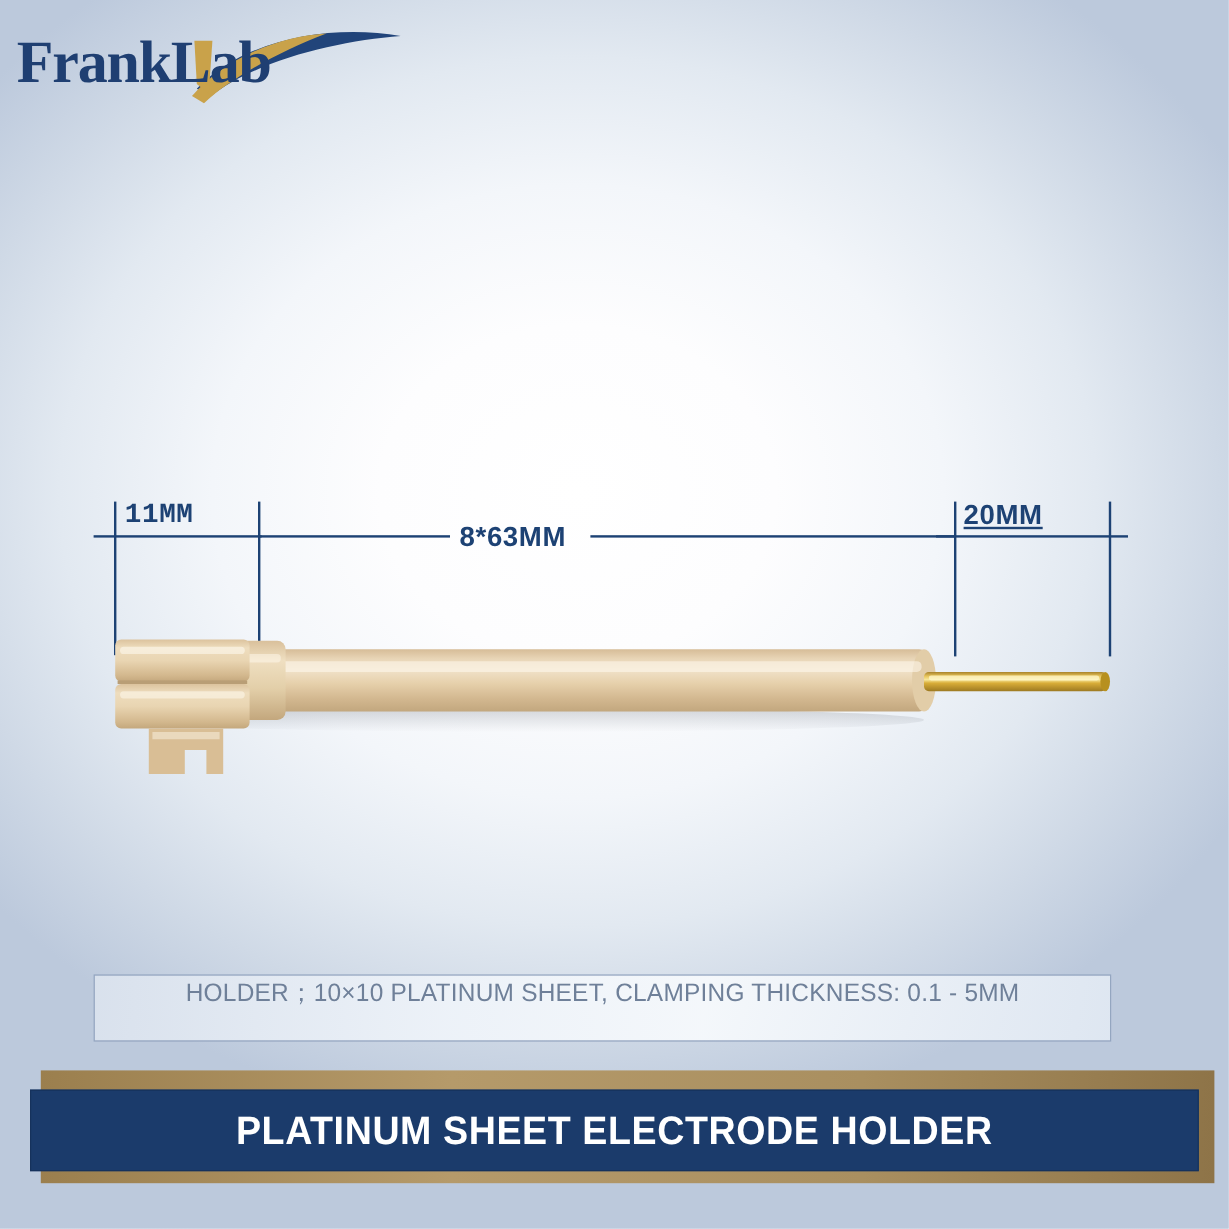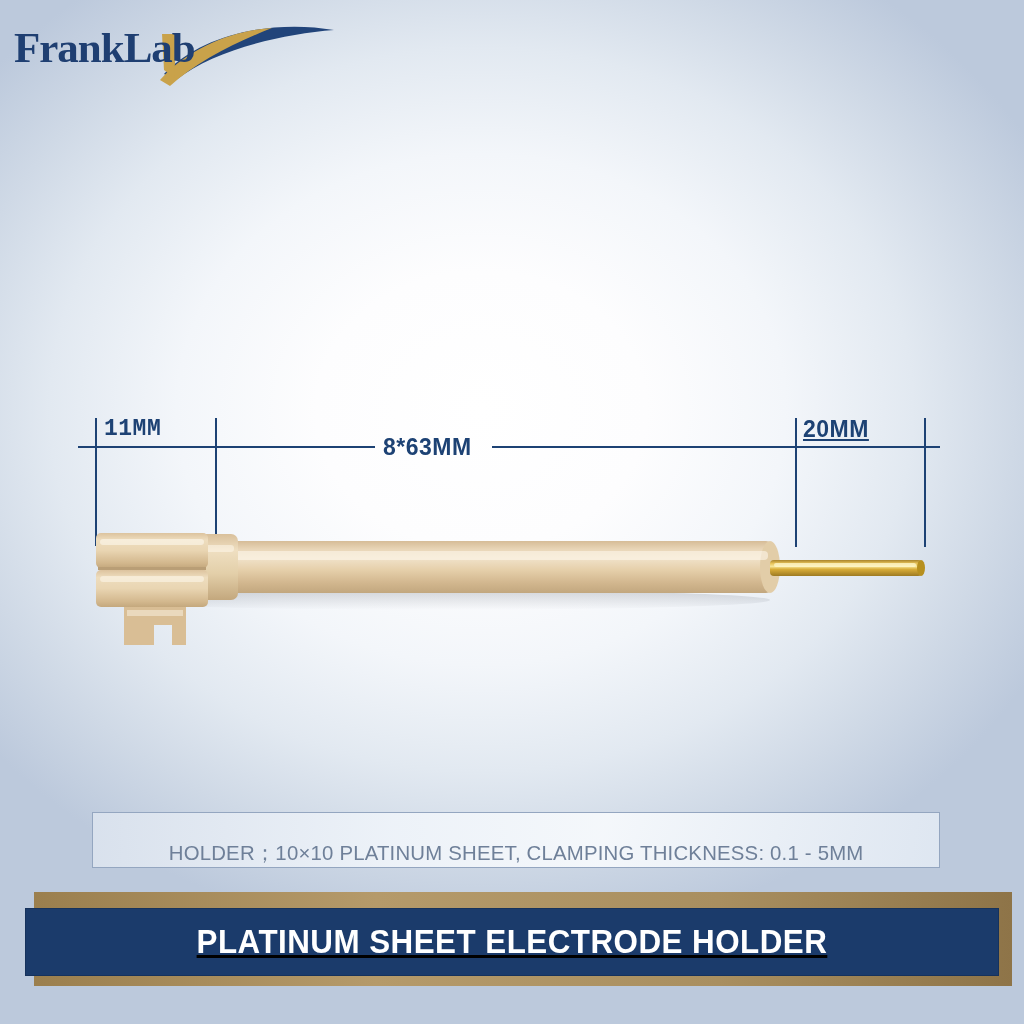--- a/index.html
+++ b/index.html
@@ -27,21 +27,21 @@
   
   #logo {
     position: absolute;
     left: 14px; top: 20px;
     width: 330px; height: 80px;
   }
   #logo .logo-text {
     position: absolute;
     left: 0; top: 6px;
     font-family: "Liberation Serif", "DejaVu Serif", serif;
-    font-size: 43px;
+    font-size: 50px;
     font-weight: bold;
     color: #1f3f72;
     letter-spacing: -1px;
     line-height: 1;
     white-space: nowrap;
   }
   #logo .logo-arc, #logo .logo-swoosh { position: absolute; left: 0; top: 0; }
 
   
   .dim-line, .dim-tick {
@@ -60,30 +60,30 @@
     white-space: nowrap;
     font-family: "Liberation Sans", sans-serif;
   }
 
   
   #product { position: absolute; left: 0; top: 0; }
 
   
   #caption {
     position: absolute;
-    left: 92px; top: 812px;
+    left: 78px; top: 812px;
     width: 848px; height: 56px;
     border: 1px solid #94a6c0;
     background: linear-gradient(100deg,
         rgba(219,227,238,0.92) 0%,
         rgba(238,243,249,0.95) 35%,
         rgba(246,249,252,0.95) 60%,
         rgba(225,233,243,0.92) 100%);
     display: flex;
-    align-items: flex-end;
+    align-items: flex-start;
     justify-content: center;
     box-sizing: border-box;
   }
   #caption .caption-text {
     font-size: 21px;
     color: #6f8099;
     letter-spacing: 0.2px;
     white-space: nowrap;
     transform: scaleX(0.97);
     font-family: "Liberation Sans", sans-serif;
@@ -100,21 +100,20 @@
     position: absolute;
     left: 25px; top: 908px;
     width: 974px; height: 68px;
     background: linear-gradient(180deg,#1c3c६c 0%, #1b3b6b 100%);
     background-color: #1b3b6b;
     border: 1px solid #16325c;
     display: flex;
     align-items: center;
     justify-content: center;
     box-sizing: border-box;
-    text-decoration: underline;
   }
   #banner .banner-text {
     font-size: 33px;
     font-weight: bold;
     color: #ffffff;
     letter-spacing: 0.5px;
     white-space: nowrap;
     transform: scaleX(0.95);
     font-family: "Liberation Sans", sans-serif;
   }

